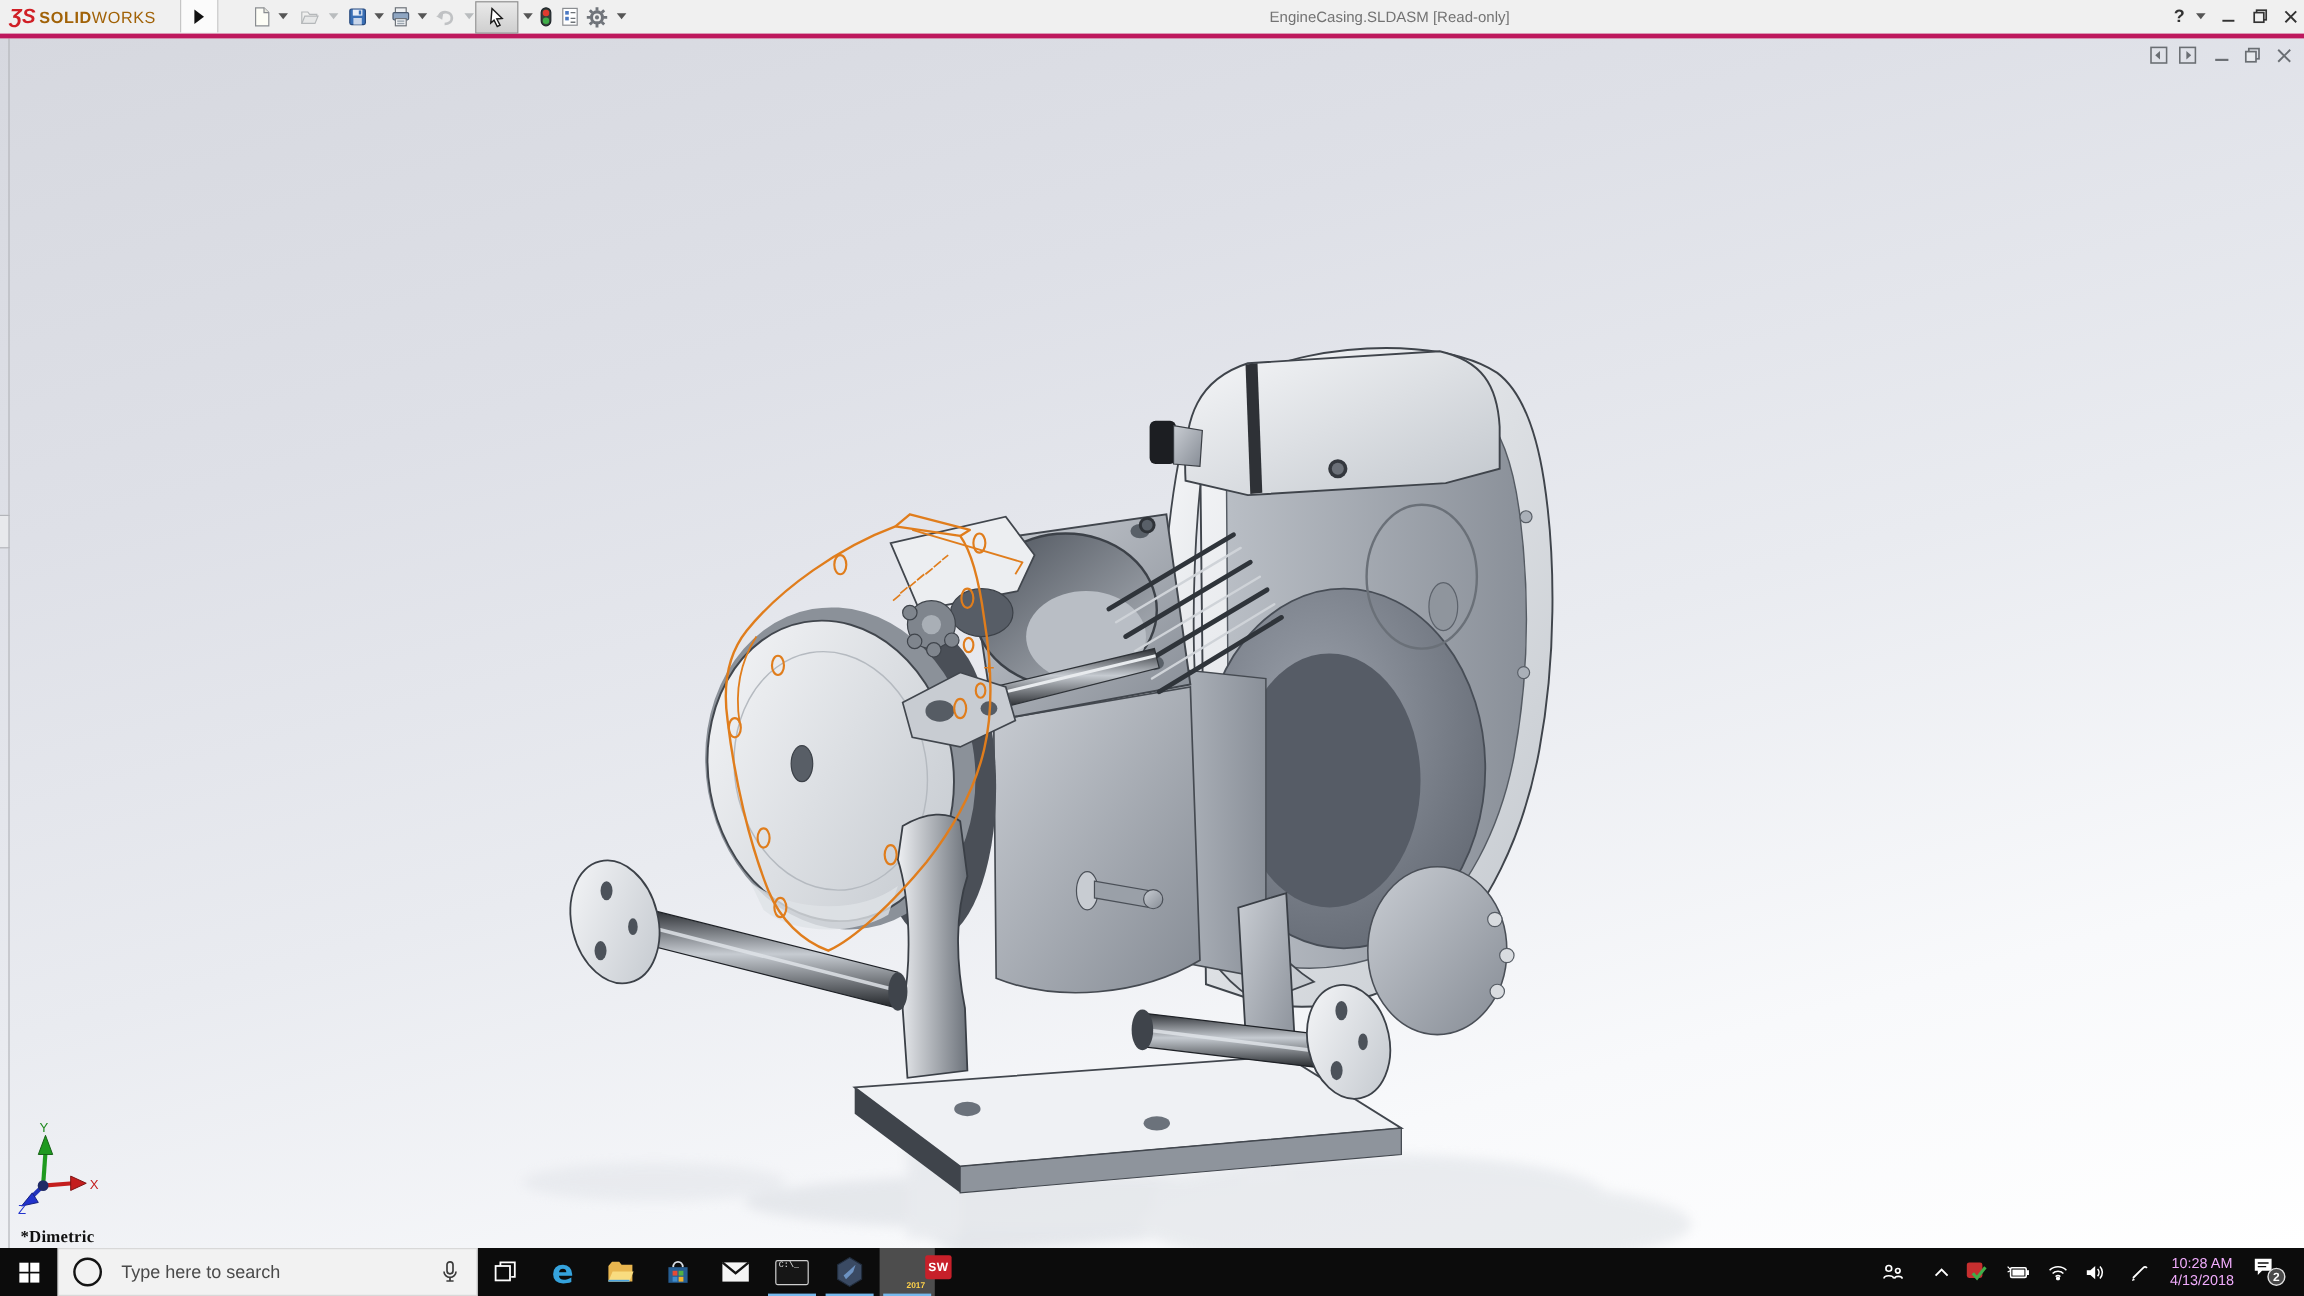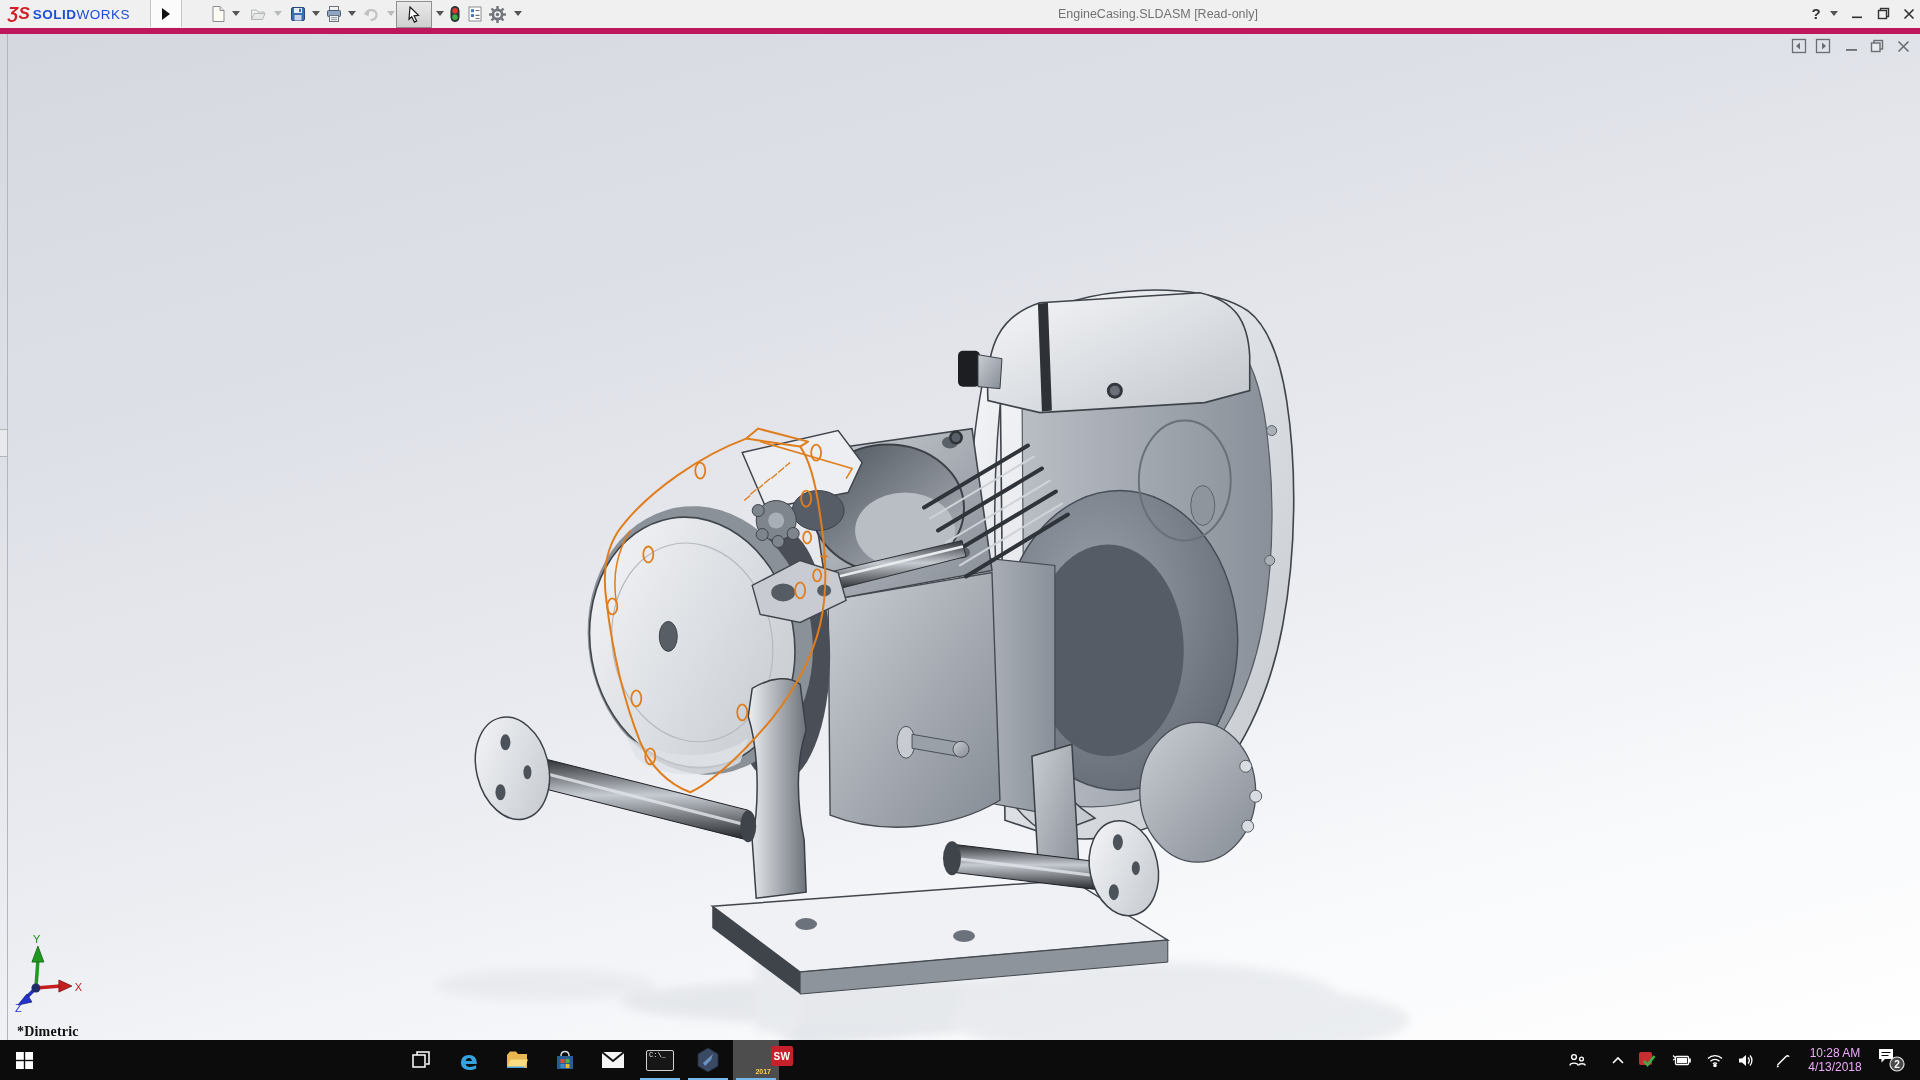--- a/index.html
+++ b/index.html
@@ -1,24 +1,24 @@
 <!DOCTYPE html>
 <html><head>
 <meta charset="utf-8">
 <style>
   html,body{margin:0;padding:0;}
   body{width:1920px;height:1080px;overflow:hidden;position:relative;
        font-family:"Liberation Sans","DejaVu Sans",sans-serif;background:#fff;}
 
   
   #titlebar{position:absolute;left:0;top:0;width:1920px;height:28px;background:#f0f0f0;
-            border-bottom:6px solid #be185d;z-index:40;}
+            border-bottom:4px solid #be185d;z-index:40;}
   .brand{position:absolute;left:8px;top:3px;height:22px;display:flex;align-items:center;cursor:default;}
   .brand .mark{font-weight:bold;font-style:italic;font-size:17px;color:#d01f26;margin-right:3px;}
-  .brand .word{font-size:13.5px;color:#1d4ed8;letter-spacing:.5px;}
+  .brand .word{font-size:13.5px;color:#a16207;letter-spacing:.5px;}
   .brand .word b{font-weight:bold;}
   #brand-expand{position:absolute;left:150px;top:0;width:30px;height:27px;background:#fbfbfb;
                 border-left:1px solid #c6c6c6;border-right:1px solid #c6c6c6;
                 display:flex;align-items:center;justify-content:center;}
   .tri-right{width:0;height:0;border-top:6px solid transparent;border-bottom:6px solid transparent;border-left:8px solid #111;}
   .tbbtn{position:absolute;top:3px;width:22px;height:22px;display:flex;align-items:center;justify-content:center;}
   .ddarrow{position:absolute;top:11px;width:0;height:0;border-left:4px solid transparent;
            border-right:4px solid transparent;border-top:5px solid #555;}
   .ddarrow.dis{border-top-color:#b9bcbe;}
   #select-box{position:absolute;left:396px;top:1px;width:34px;height:25px;background:linear-gradient(#e9e9e9,#cfcfcf);
@@ -416,20 +416,30 @@
 <div id="taskbar">
   <div id="start">
     <svg width="17" height="17">
       <rect x="0" y="0" width="7.8" height="7.8" fill="#fff"></rect>
         <rect x="9.2" y="0" width="7.8" height="7.8" fill="#fff"></rect>
       <rect x="0" y="9.2" width="7.8" height="7.8" fill="#fff"></rect>
         <rect x="9.2" y="9.2" width="7.8" height="7.8" fill="#fff"></rect>
     </svg>
   </div>
 
+  <div id="searchbox">
+    <div id="cortana-ring"></div>
+    <input id="search-input" placeholder="Type here to search" style="">
+    <svg width="16" height="20" style="margin-left:auto;margin-right:14px;">
+      <rect x="5.5" y="1.5" width="5" height="10" rx="2.5" fill="none" stroke="#3c3c3c" stroke-width="1.4"></rect>
+      <path d="M3 9.5a5 5 0 0010 0" fill="none" stroke="#3c3c3c" stroke-width="1.4"></path>
+      <line x1="8" y1="14.5" x2="8" y2="17.5" stroke="#3c3c3c" stroke-width="1.4"></line>
+      <line x1="5" y1="17.5" x2="11" y2="17.5" stroke="#3c3c3c" stroke-width="1.4"></line>
+    </svg>
+  </div>
 
   <div class="appcell" style="left:398px">
     <svg width="22" height="22">
       <rect x="3" y="6" width="12" height="12" fill="none" stroke="#fff" stroke-width="1.5"></rect>
       <path d="M7 6V3h12v12h-3" fill="none" stroke="#fff" stroke-width="1.5"></path>
     </svg>
   </div>
   <div class="appcell" style="left:446px">
     <span style="font-size:27px;font-weight:bold;color:#35a3dd;line-height:27px;font-family:'DejaVu Sans',sans-serif;">e</span>
   </div>

